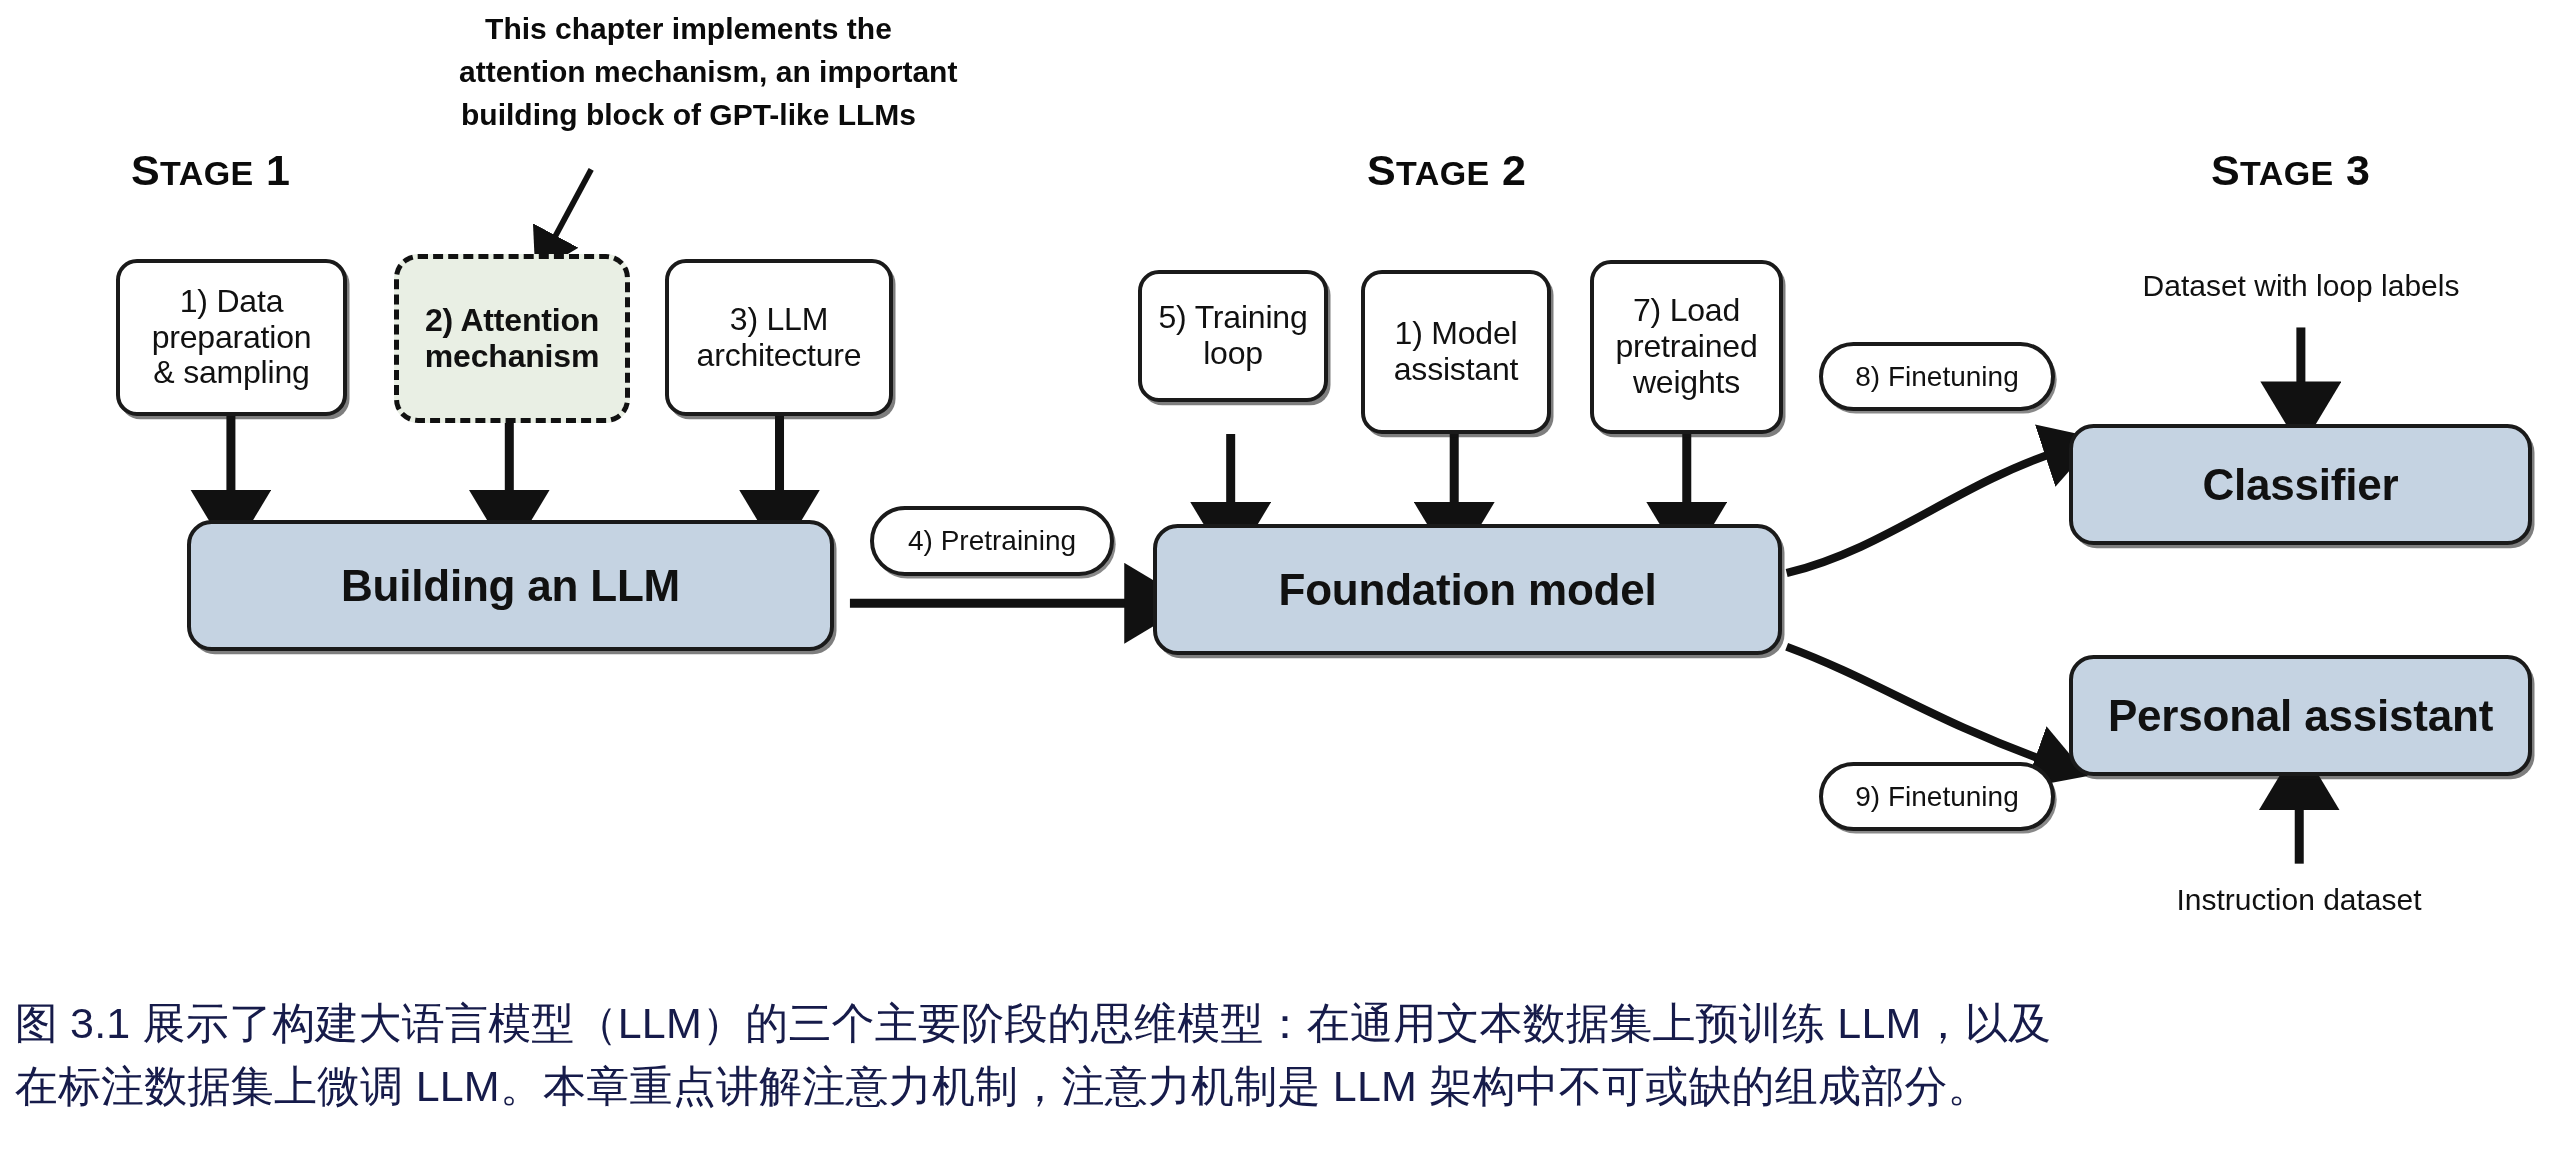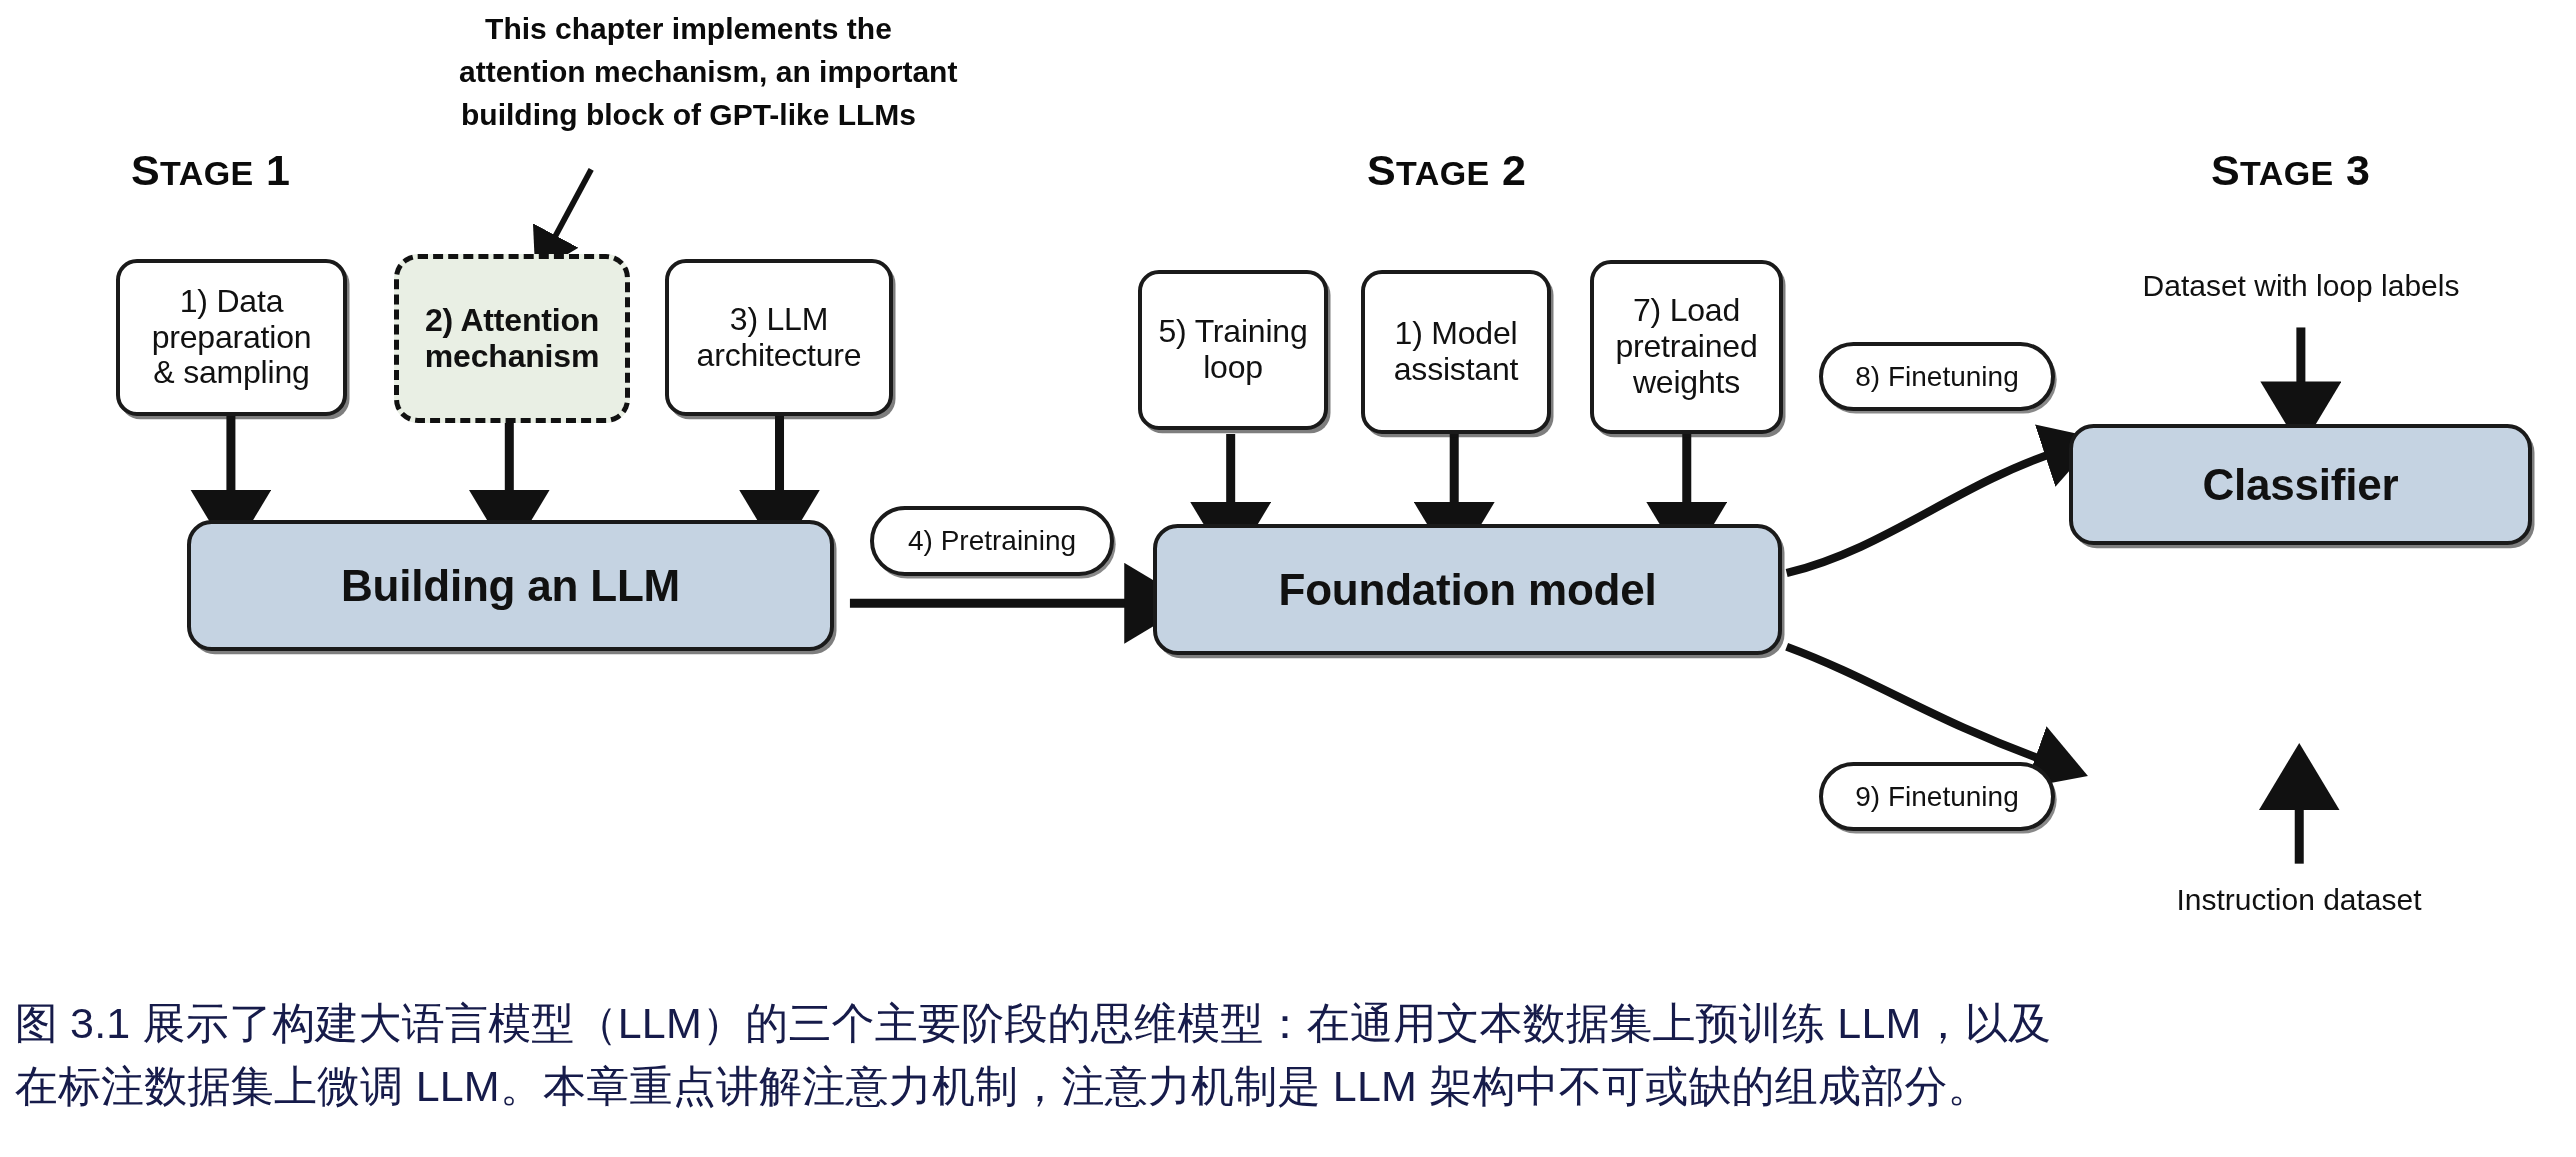--- a/index.html
+++ b/index.html
@@ -209,21 +209,21 @@
   </div>
 
   <div class="box box-big" style="left:187px; top:520px; width:647px; height:131px;">
     <span>Building an LLM</span>
   </div>
 
   <div class="pill" style="left:870px; top:506px; width:244px; height:70px;">
     <span>4) Pretraining</span>
   </div>
 
-  <div class="box box-sm" style="left:1138px; top:270px; width:190px; height:160px;">
+  <div class="box box-sm" style="left:1138px; top:270px; width:190px; height:132px;">
     <div>
       <div>5) Training</div>
       <div>loop</div>
     </div>
   </div>
 
   <div class="box box-sm" style="left:1361px; top:270px; width:190px; height:164px;">
     <div>
       <div>1) Model</div>
       <div>assistant</div>
@@ -247,20 +247,23 @@
   </div>
 
   <div class="pill" style="left:1819px; top:342px; width:236px; height:69px;">
     <span>8) Finetuning</span>
   </div>
 
   <div class="box box-big" style="left:2069px; top:424px; width:463px; height:121px;text-align:right;">
     <span>Classifier</span>
   </div>
 
+  <div class="box box-big" style="left:2069px; top:655px; width:463px; height:121px;">
+    <span>Personal assistant</span>
+  </div>
 
   <div class="pill" style="left:1819px; top:762px; width:236px; height:69px;">
     <span>9) Finetuning</span>
   </div>
 
   <div class="plain-label" style="left:2299px; top:883px; transform:translateX(-50%);">
     <span>Instruction dataset</span>
   </div>
 
 </div>

